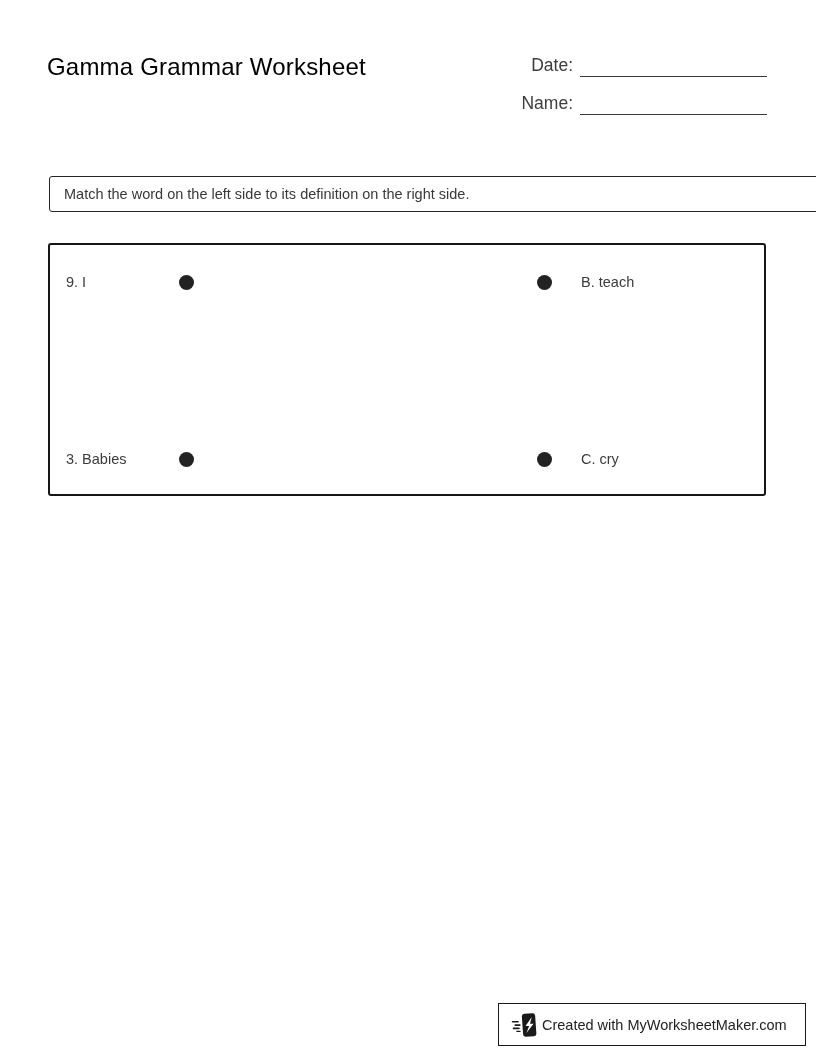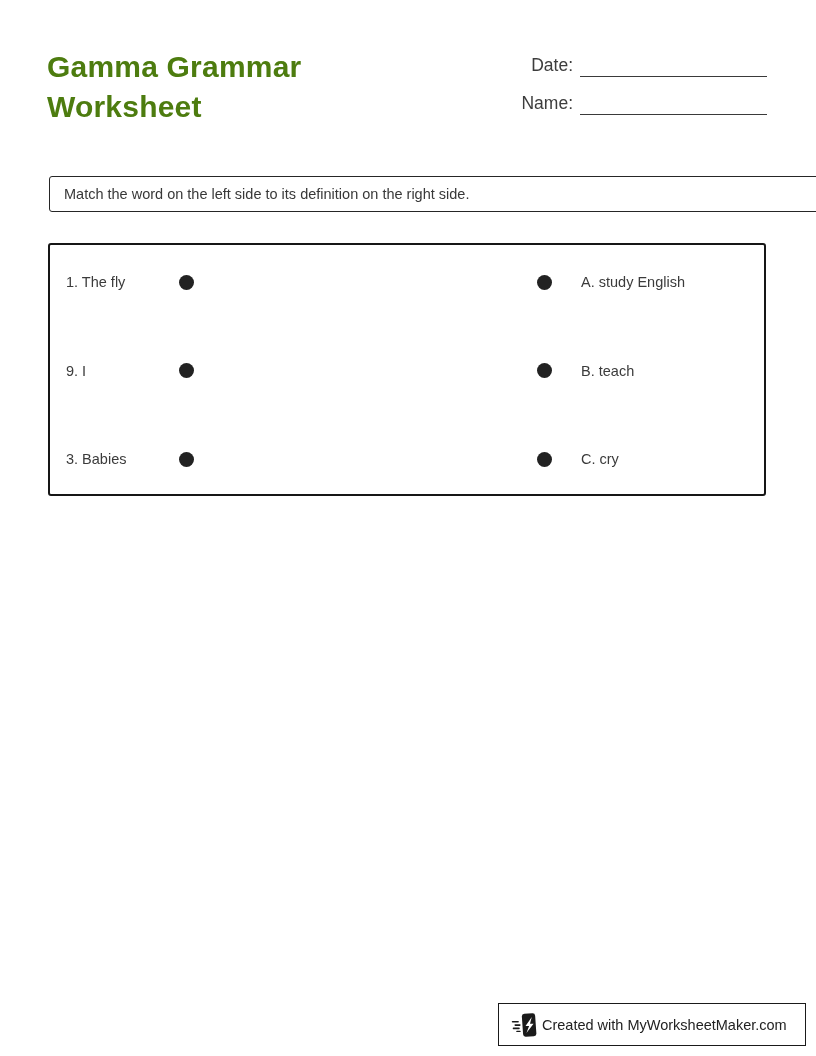--- a/index.html
+++ b/index.html
@@ -15,24 +15,24 @@
     color: #3b3b3b;
     overflow: hidden;
   }
 
   
   .title {
     position: absolute;
     left: 47px;
     top: 47px;
     width: 340px;
-    font-size: 30px;
+    font-size: 24px;
     line-height: 40px;
-    font-weight: 700;
-    color: #4d7c0f;
+    font-weight: 400;
+    color: #000000;
     letter-spacing: 0.2px;
   }
   .name-date {
     position: absolute;
     top: 52px;
     right: 49px;
     width: 260px;
   }
   .nd-row {
     display: flex;
@@ -156,27 +156,20 @@
     <span class="nd-line"></span>
   </div>
 </div>
 
 <div class="instruction-box">
   <span class="instruction-text">Match the word on the left side to its definition on the right side.</span>
 </div>
 
 <div class="match-box">
 
-  <div class="match-row">
-    <span class="left-label">1. The fly</span>
-    <span class="dot left-dot"></span>
-    <span class="row-spacer"></span>
-    <span class="dot right-dot"></span>
-    <span class="right-label">A. study English</span>
-  </div>
 
   <div class="match-row">
     <span class="left-label">9. I</span>
     <span class="dot left-dot"></span>
     <span class="row-spacer"></span>
     <span class="dot right-dot"></span>
     <span class="right-label">B. teach</span>
   </div>
 
   <div class="match-row">

